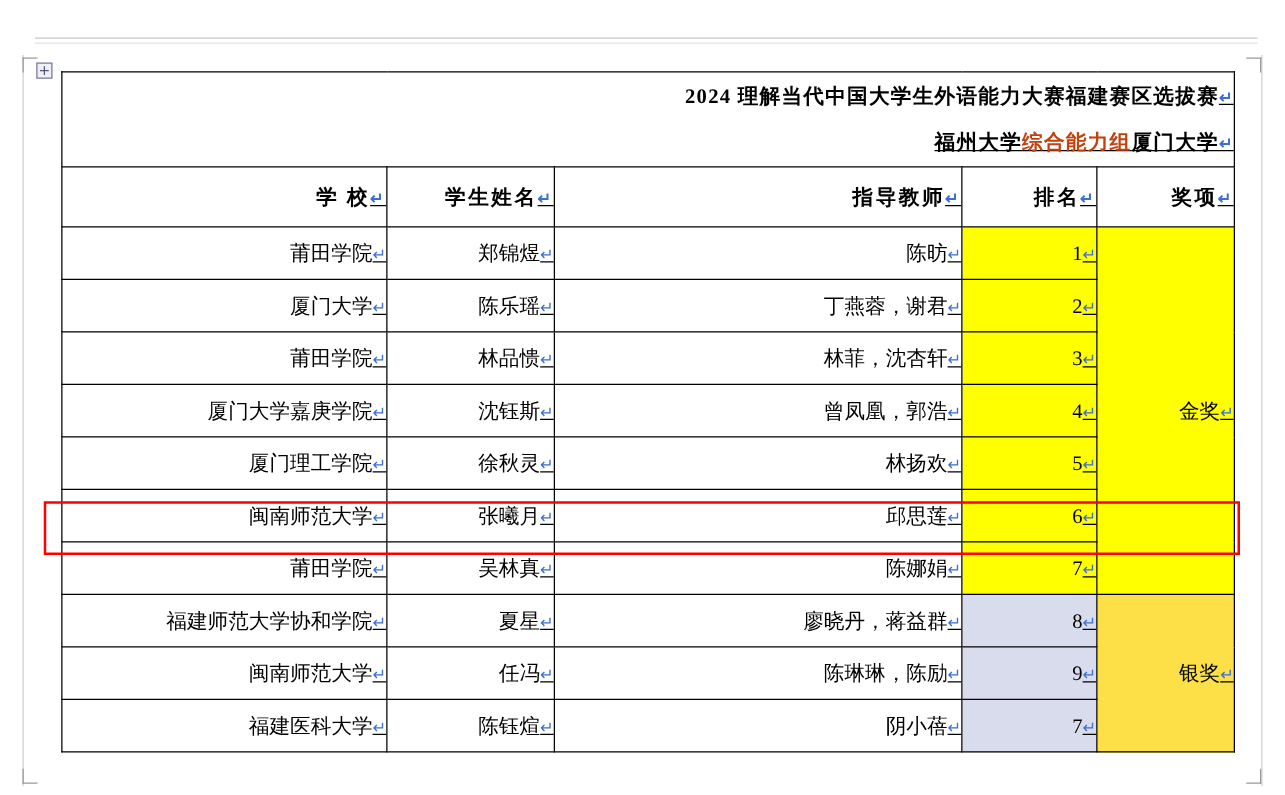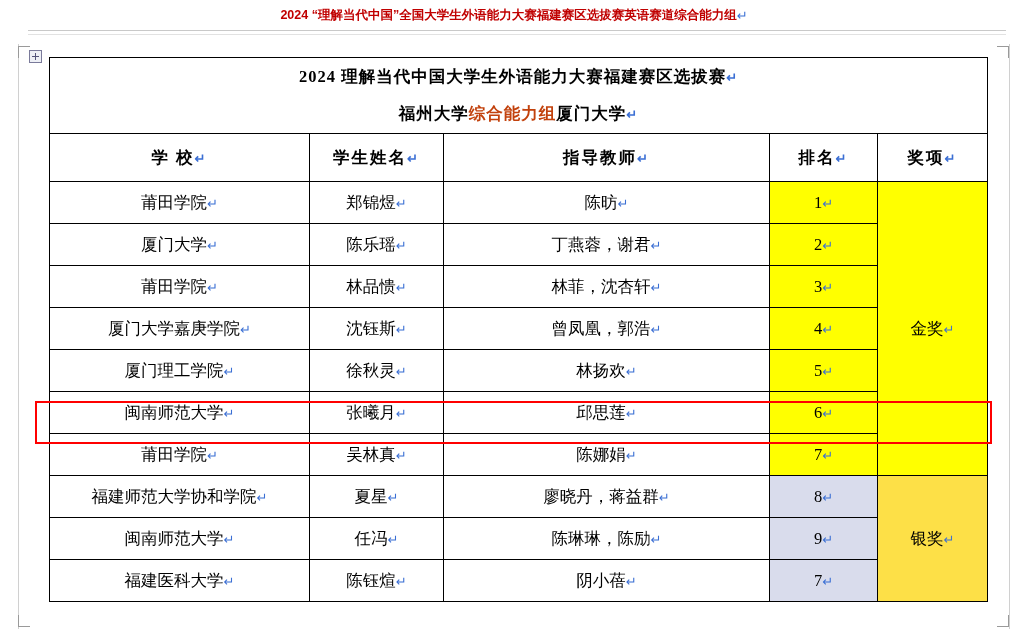--- a/index.html
+++ b/index.html
@@ -98,27 +98,28 @@
   
   table.doc-table {
     position: absolute;
     left: 49px; top: 57px;
     width: 938px;
     border-collapse: collapse;
     table-layout: fixed;
   }
   table.doc-table td {
     border: 1px solid #000000;
-    text-align: center;
+    text-align: right;
     vertical-align: middle;
     font-size: 16.5px;
     color: #000000;
     padding: 0;
     height: 42px;
     font-family: "Liberation Serif", "DejaVu Serif", serif;
+    text-decoration: underline;
   }
   .title-cell {
     height: 38px !important;
     font-size: 21px;
     font-weight: bold;
     letter-spacing: 1px;
     border-bottom: none !important;
   }
   .title-cell2 {
     height: 38px !important;
@@ -156,24 +157,20 @@
     border: 2px solid #ff0000;
     pointer-events: none;
   }
   .cell-inner { display:inline-block; }
 </style>
 </head>
 <body>
 
 <div id="page">
 
-  <div class="header-strip">
-    <span class="header-title">2024 “理解当代中国”全国大学生外语能力大赛福建赛区选拔赛英语赛道综合能力组</span>
-      <span class="pilcrow">↵</span>
-  </div>
   <div class="header-rule"></div>
   <div class="header-rule2"></div>
 
   <div class="page-frame"></div>
   <div class="edge-left"></div>
   <div class="edge-right"></div>
   <div class="crop tl"></div>
   <div class="crop tr"></div>
   <div class="crop bl"></div>
   <div class="crop br"></div>

